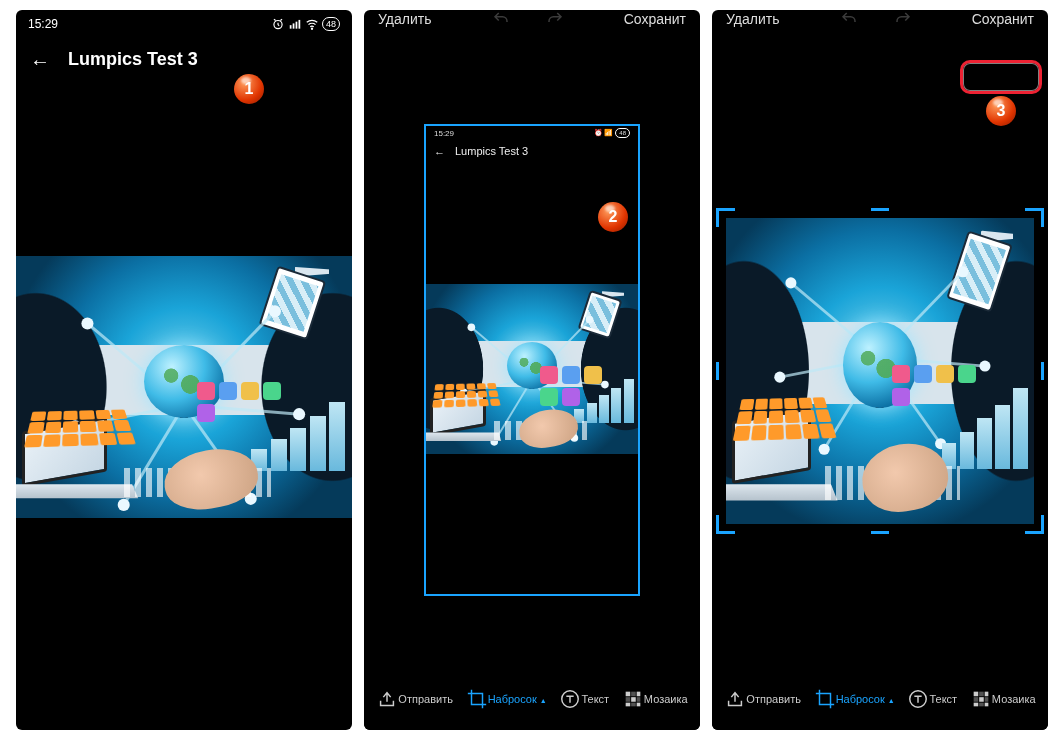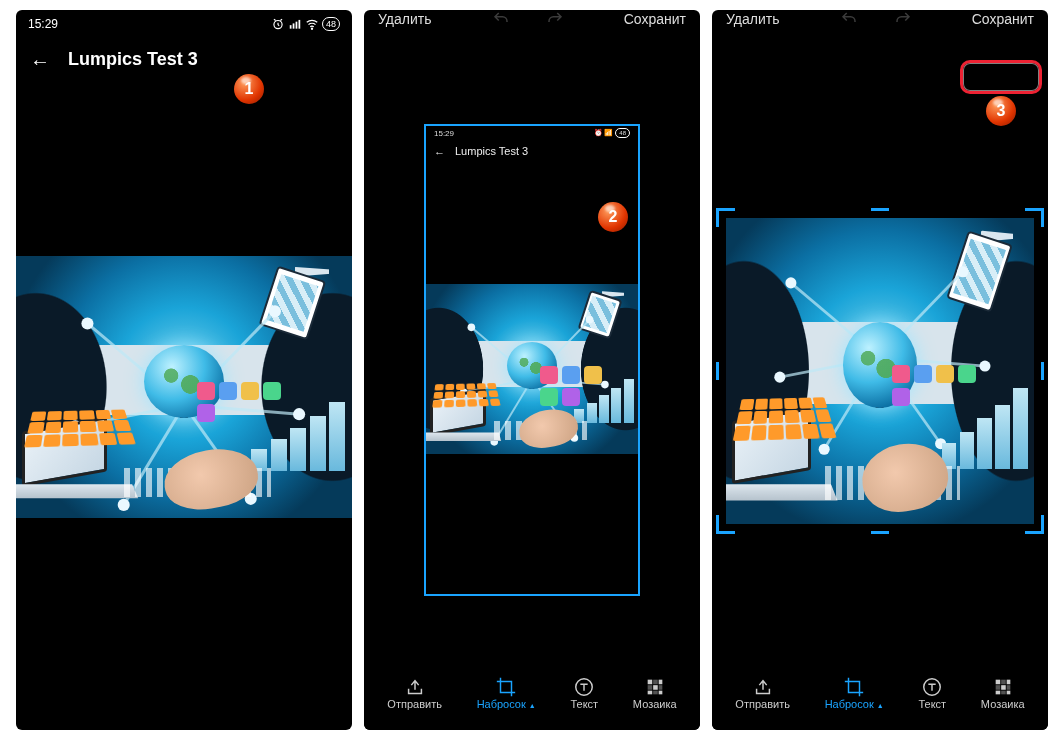--- a/index.html
+++ b/index.html
@@ -52,21 +52,21 @@
 .crop .tr{top:-2px;right:-2px;border-left:0;border-bottom:0}
 .crop .bl{bottom:-2px;left:-2px;border-right:0;border-top:0}
 .crop .br{bottom:-2px;right:-2px;border-left:0;border-top:0}
 .crop .m{position:absolute;background:#1aa4ff}
 .crop .mt,.crop .mb{left:50%;width:18px;height:3px;transform:translateX(-50%)}
 .crop .mt{top:-2px}.crop .mb{bottom:-2px}
 .crop .ml,.crop .mr{top:50%;width:3px;height:18px;transform:translateY(-50%)}
 .crop .ml{left:-2px}.crop .mr{right:-2px}
 
 .toolbar{position:absolute;left:0;right:0;bottom:0;display:flex;justify-content:space-around;padding:12px 6px 20px;background:#000}
-.tb{display:flex;flex-direction:column;align-items:center;color:#ccc;font-size:11px}
+.tb{display:flex;flex-direction:row;align-items:center;color:#ccc;font-size:11px}
 .tb.active{color:#1aa4ff}
 .tb svg{width:22px;height:22px}
 .tb .tri{font-size:7px;margin-left:3px}
 
 .hl{position:absolute;border:3px solid #e23;border-radius:10px;box-shadow:0 0 0 1px rgba(255,255,255,.5) inset}
 
 .mini-status{display:flex;justify-content:space-between;align-items:center;color:#ddd;font-size:8px;padding:2px 8px}
 .mini-hdr{display:flex;align-items:center;gap:10px;padding:5px 8px;color:#eee;font-size:11px;font-weight:500}
 .batt{display:inline-flex;align-items:center;border:1px solid #fff;border-radius:7px;padding:0 3px;font-size:9px;height:12px}
 </style>

